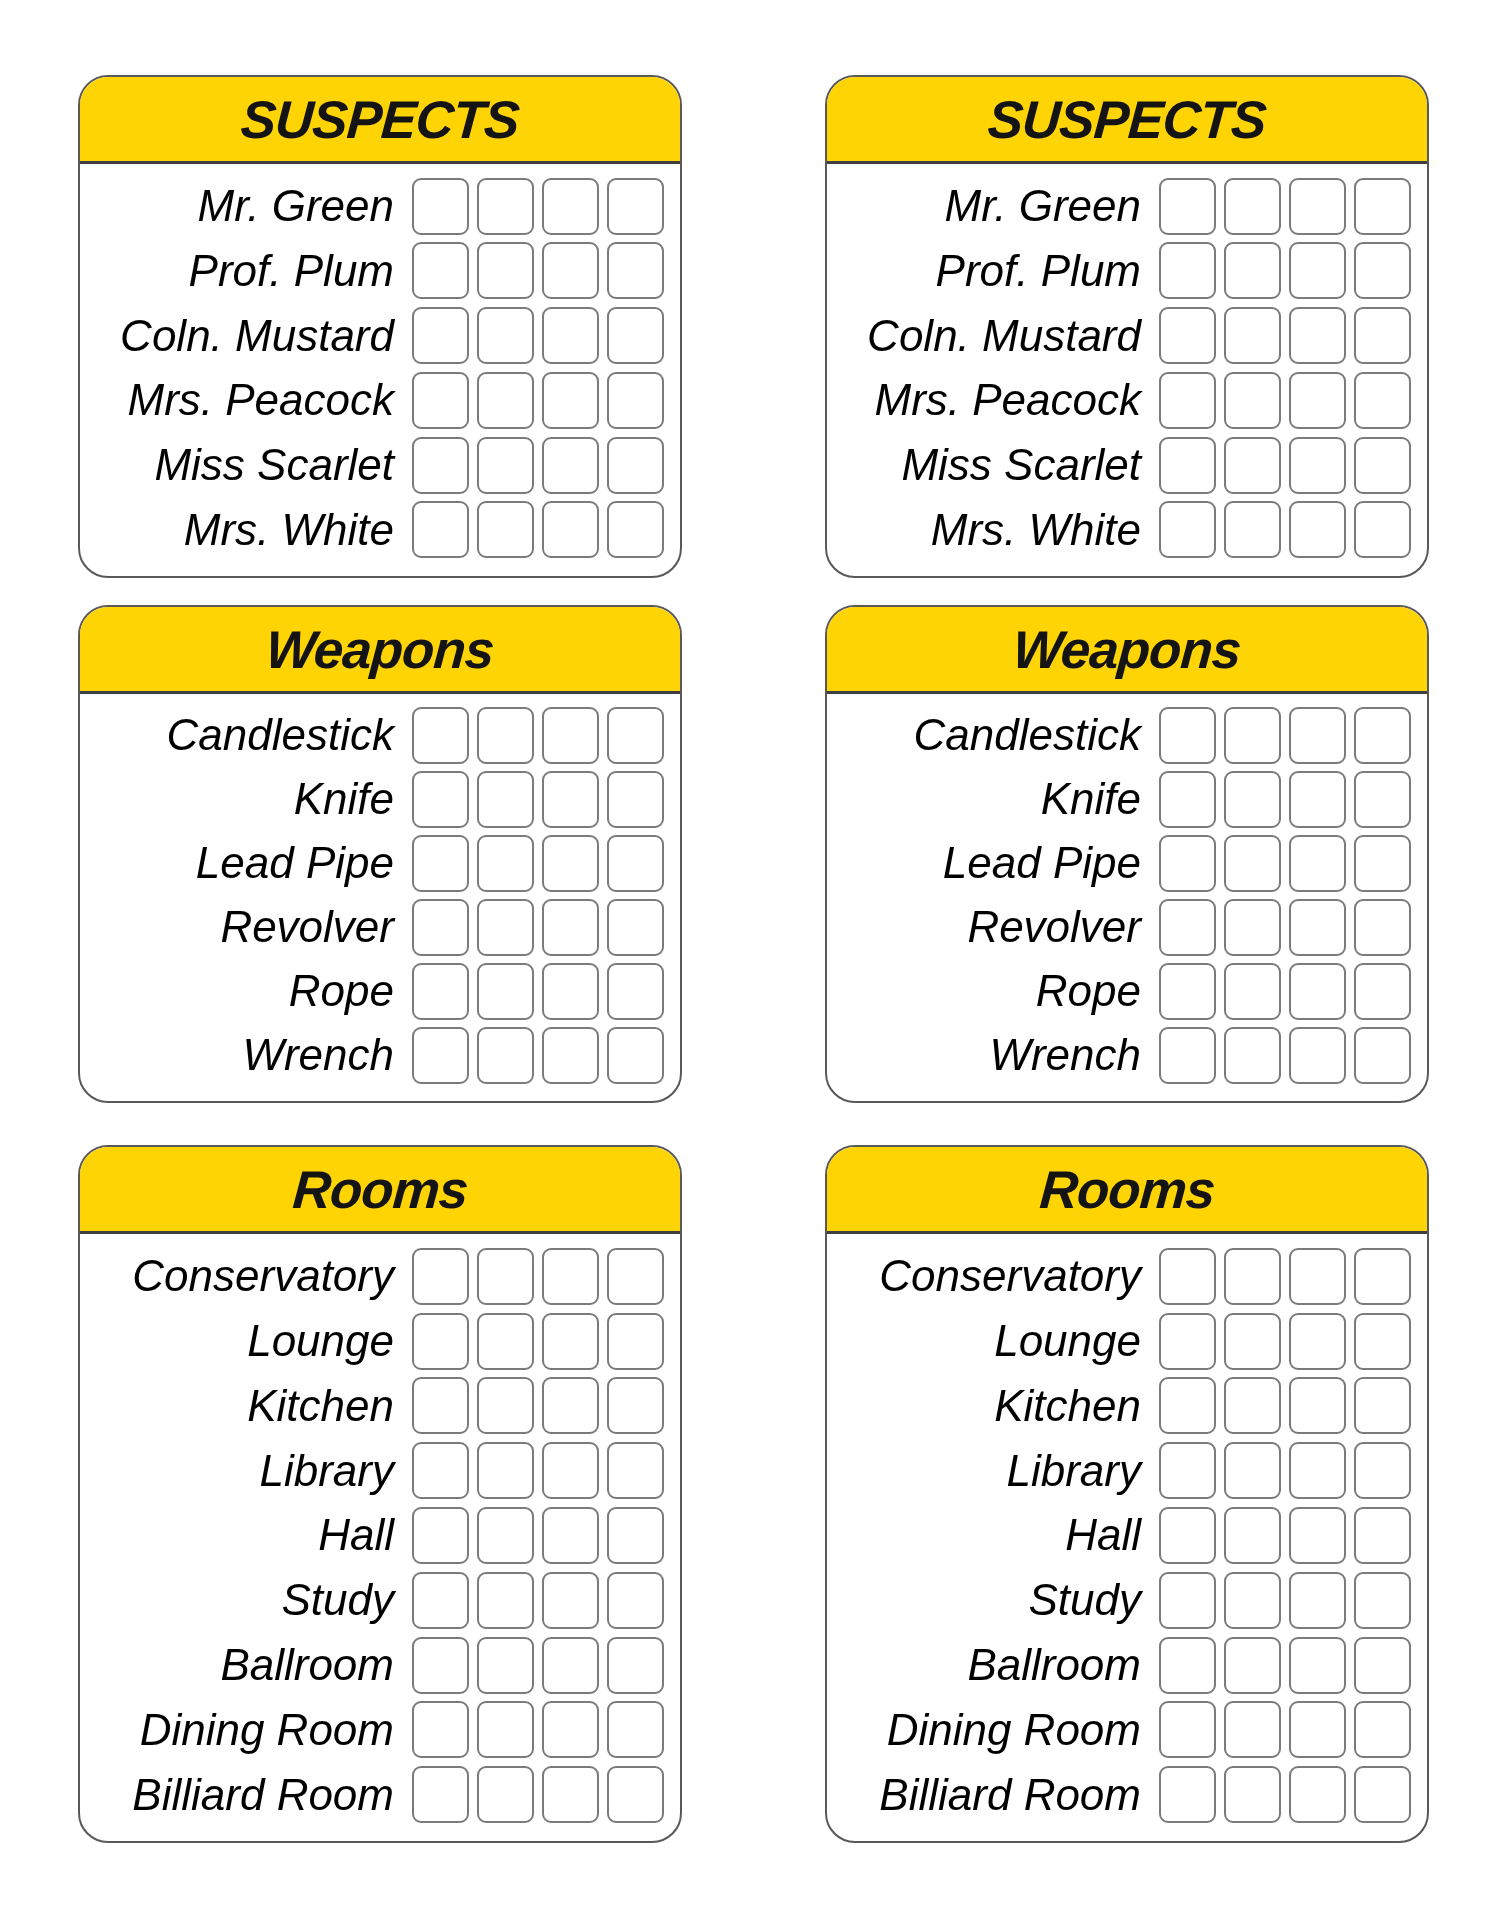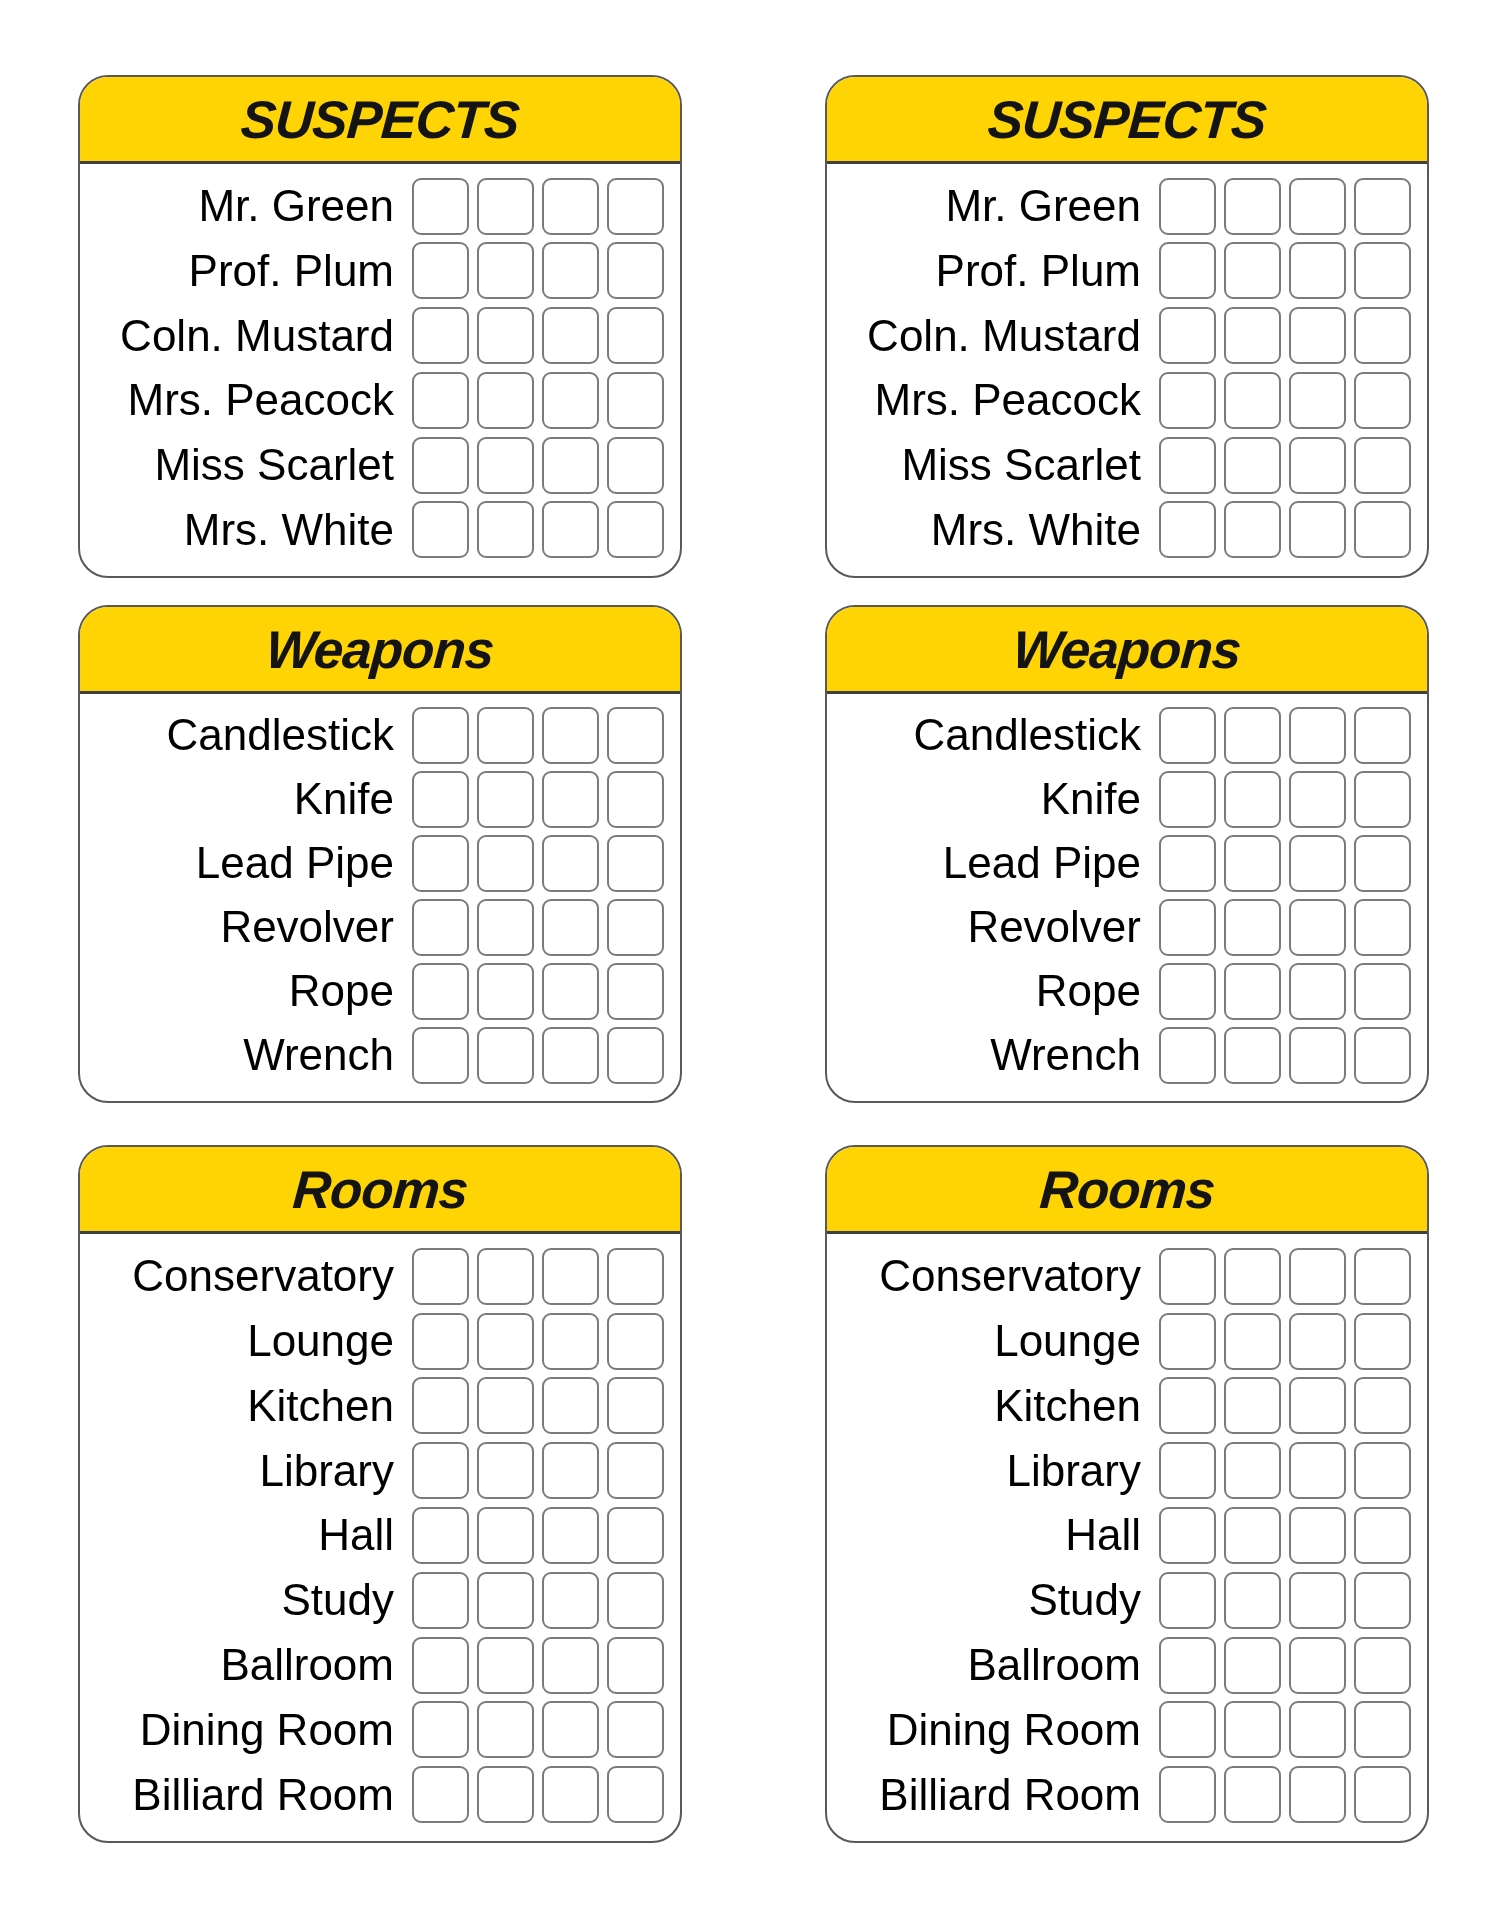--- a/index.html
+++ b/index.html
@@ -44,20 +44,21 @@
     flex: 1;
     display: flex;
     flex-direction: column;
     justify-content: space-evenly;
     padding: 6px 16px 10px 12px;
   }
   .row {
     display: flex;
     align-items: center;
     justify-content: flex-end;
+    font-style: italic;
   }
   .item-label {
     flex: 1 1 auto;
     text-align: right;
     font-size: 44px;
     line-height: 1.05;
     color: #000000;
     margin-right: 18px;
     white-space: nowrap;
   }

